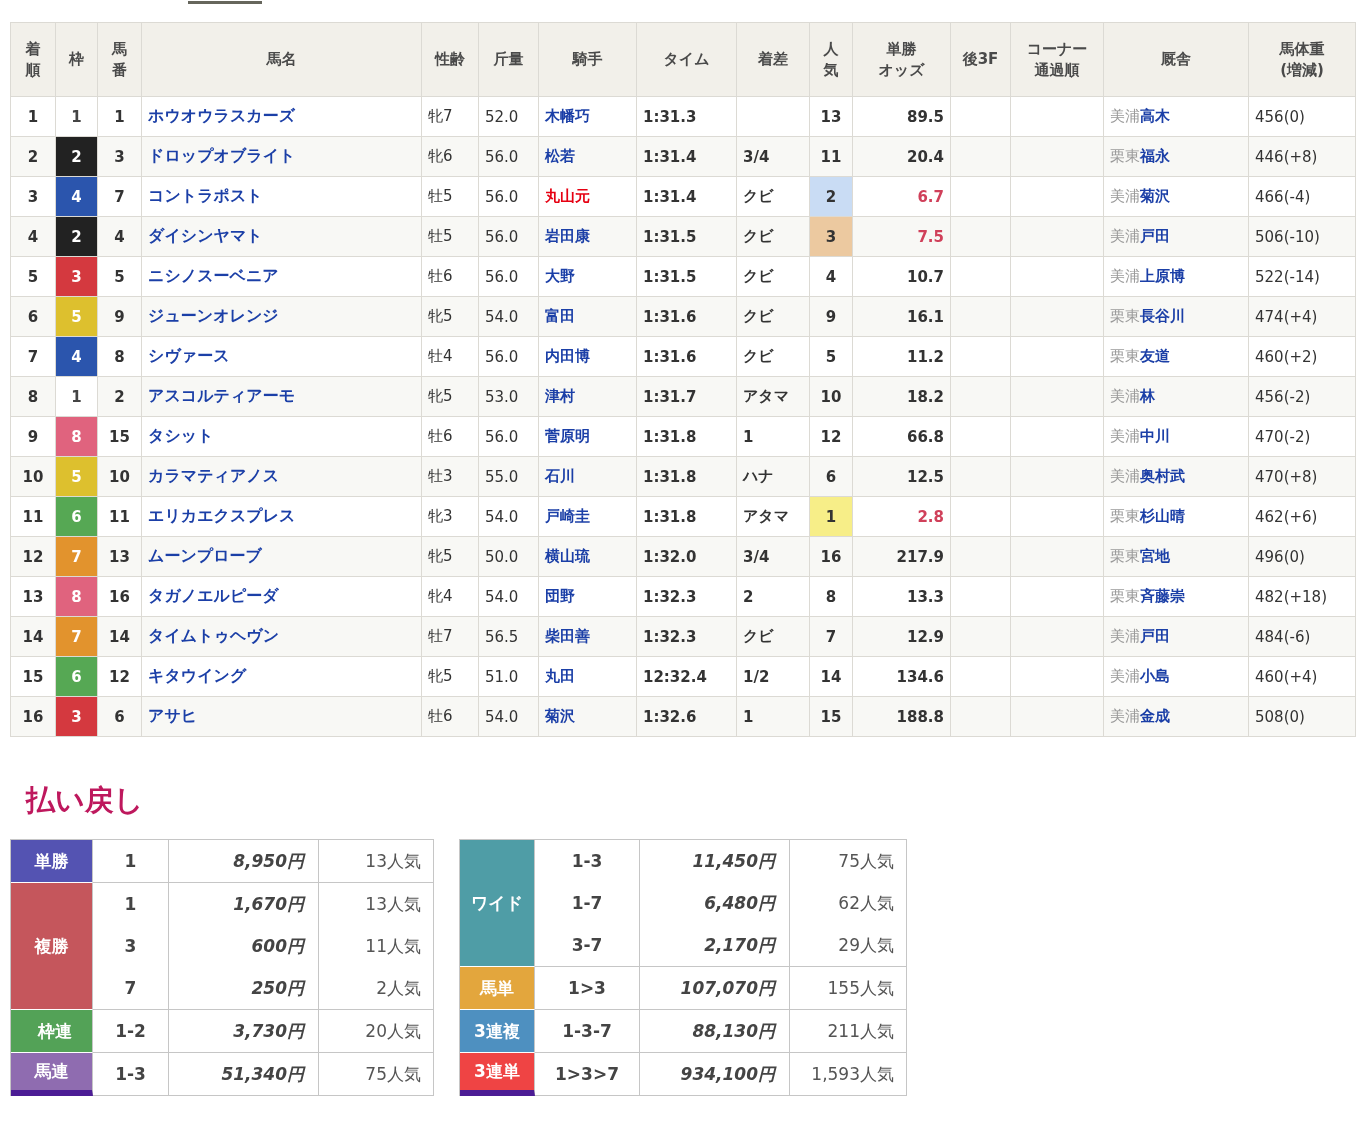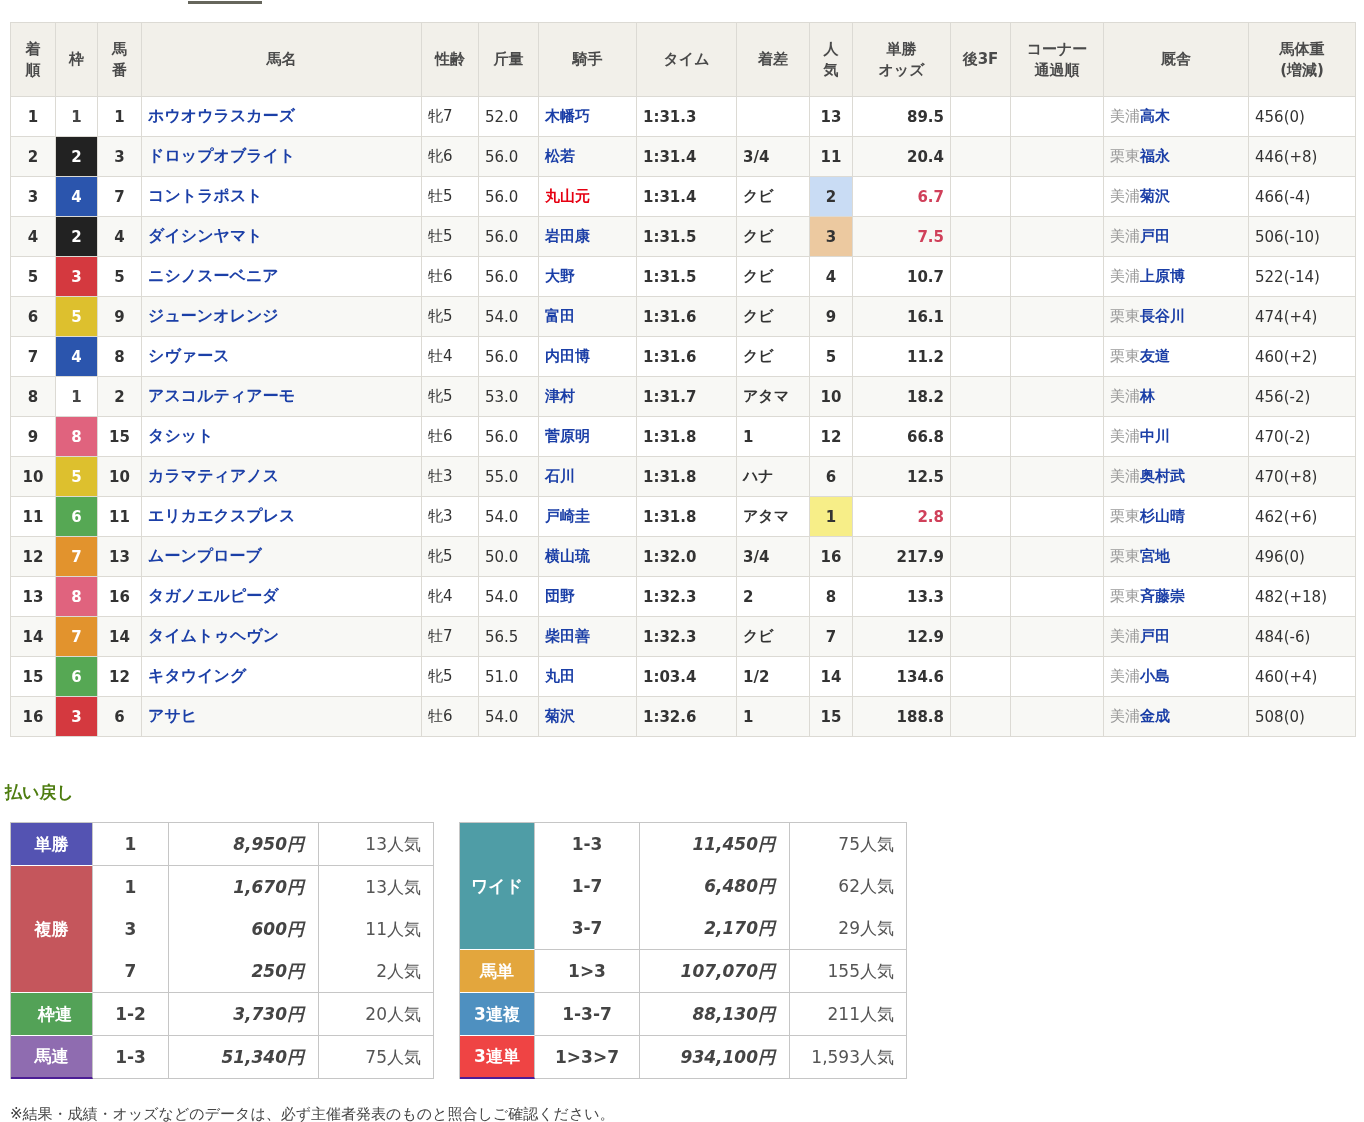--- a/index.html
+++ b/index.html
@@ -27,31 +27,31 @@
   td.frame{padding:0;}
   td.name{padding-left:10px;}
   a.lnk{color:#1b3fa7;font-weight:bold;text-decoration:none;cursor:pointer;}
   td.name a.lnk{font-size:16px;}
   a.lnk.red{color:#e60012;}
   td.odds{text-align:right;padding-right:14px;}
   td.odds.hot{color:#d0405a;}
   span.region{color:#9a9a9a;font-weight:normal;margin-right:0;}
 
   
-  h2.payout-title{margin:44px 0 18px 5px;font-size:17px;color:#4d7c0f;font-weight:bold;}
+  h2.payout-title{margin:44px 0 18px 26px;font-size:29px;color:#be185d;font-weight:bold;}
   .payout-wrap{display:flex;gap:25px;margin-left:10px;align-items:flex-start;}
   table.payout{
     border-collapse:separate;border-spacing:0;table-layout:fixed;
     border-top:1px solid #c6c6c6;border-left:1px solid #c6c6c6;
   }
   table.payout th{
     color:#fff;font-weight:bold;font-size:17px;text-align:center;
     border-right:1px solid #c6c6c6;border-bottom:1px solid #fff;padding:0;
   }
-  table.payout tr:last-child th{border-bottom:2px solid #4c1d95;}
+  table.payout tr:last-child th{border-bottom:6px solid #4c1d95;}
   table.payout td{
     height:42px;border-right:1px solid #c6c6c6;font-size:17px;background:#fff;padding:0;
   }
   table.payout tr.grp-end td{border-bottom:1px solid #c6c6c6;}
   td.combo{text-align:center;font-weight:bold;color:#444;}
   td.amount{text-align:right;padding-right:14px !important;font-weight:bold;color:#444;font-style:italic;}
   td.pop{text-align:right;padding-right:12px !important;font-size:16px;color:#555;}
 
   p.note{margin:26px 0 0 10px;font-size:15px;color:#444;}
 </style>
@@ -343,21 +343,21 @@
         <td>484(-6)</td>
       </tr>
       <tr>
         <td class="c b">15</td>
         <td class="c b frame" style="background:#56a854;color:#ffffff">6</td>
         <td class="c b">12</td>
         <td class="name"><a class="lnk">キタウイング</a></td>
         <td>牝5</td>
         <td>51.0</td>
         <td><a class="lnk">丸田</a></td>
-        <td class="b">1:03.4</td>
+        <td class="b">12:32.4</td>
         <td class="b">1/2</td>
         <td class="c b">14</td>
         <td class="odds b">134.6</td>
         <td></td>
         <td></td>
         <td class="stable"><span class="region">美浦</span><a class="lnk">小島</a></td>
         <td>460(+4)</td>
       </tr>
       <tr class="alt">
         <td class="c b">16</td>

